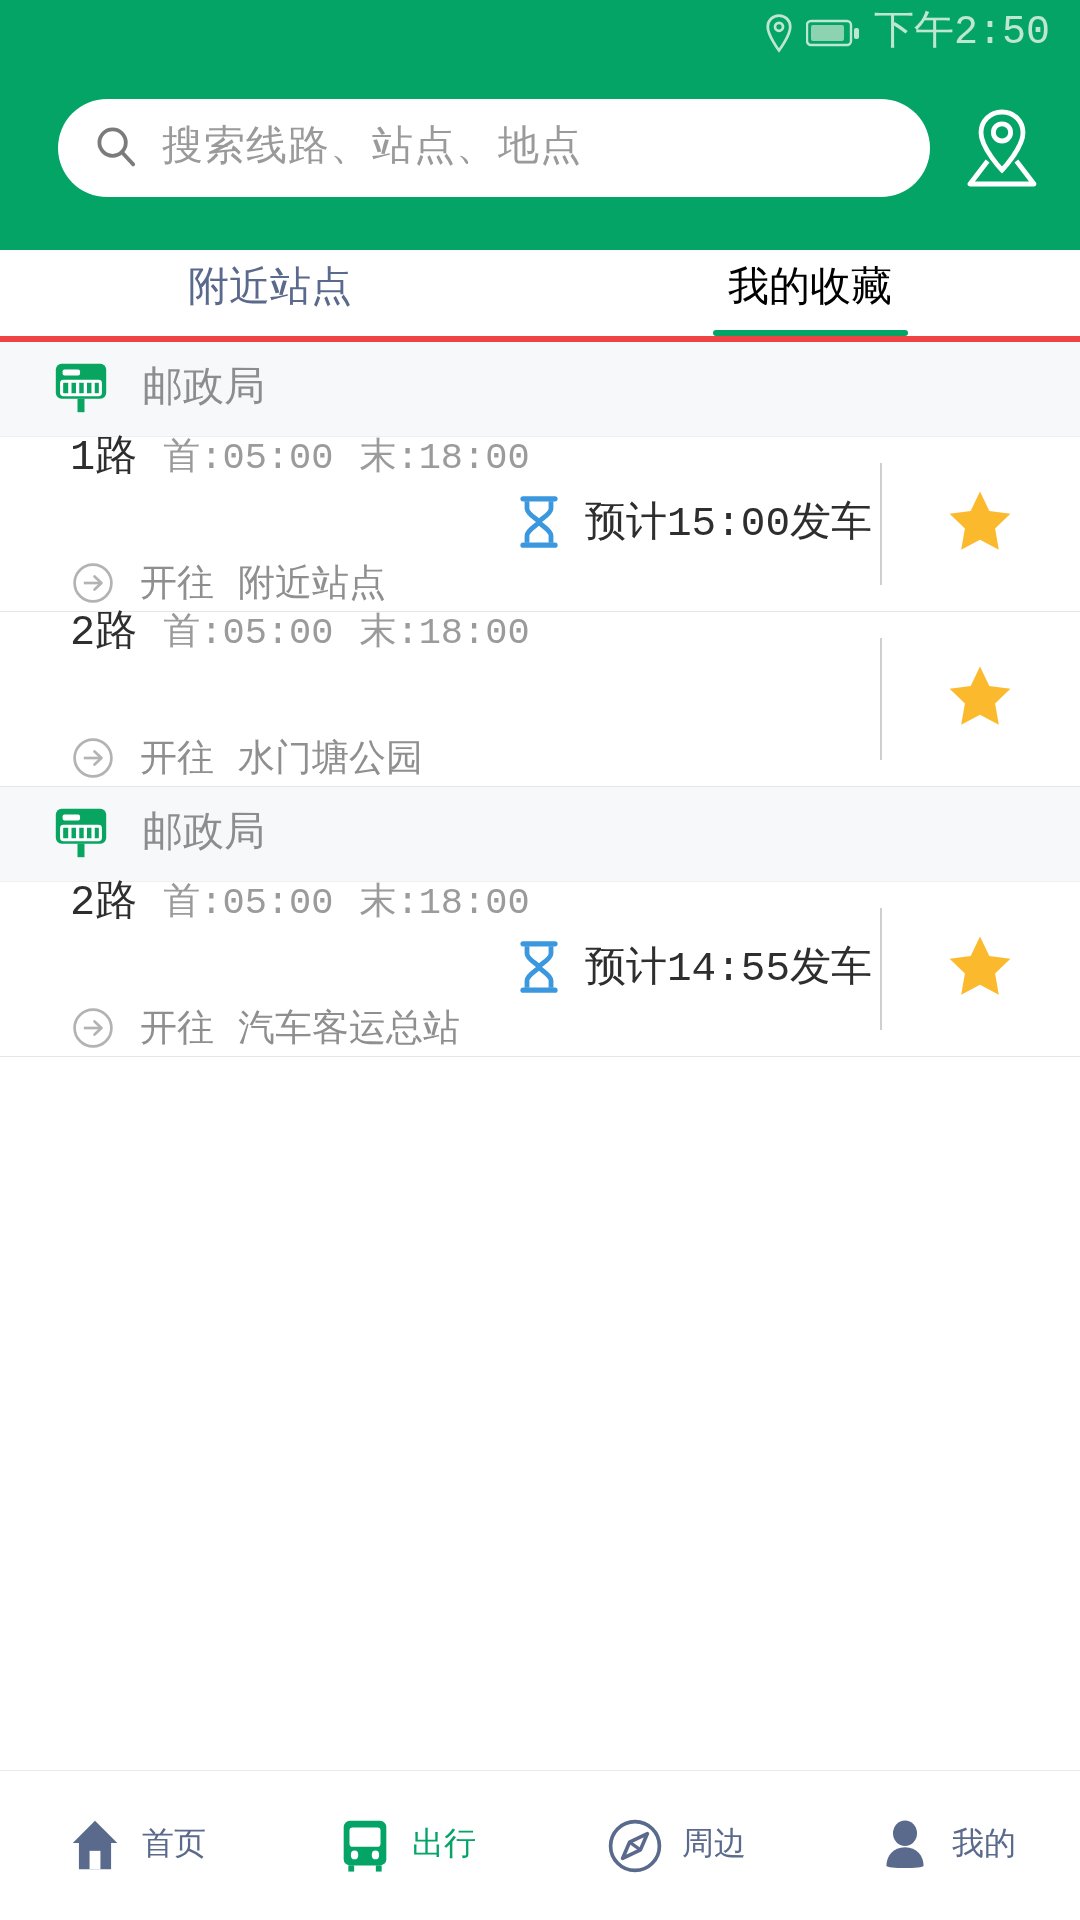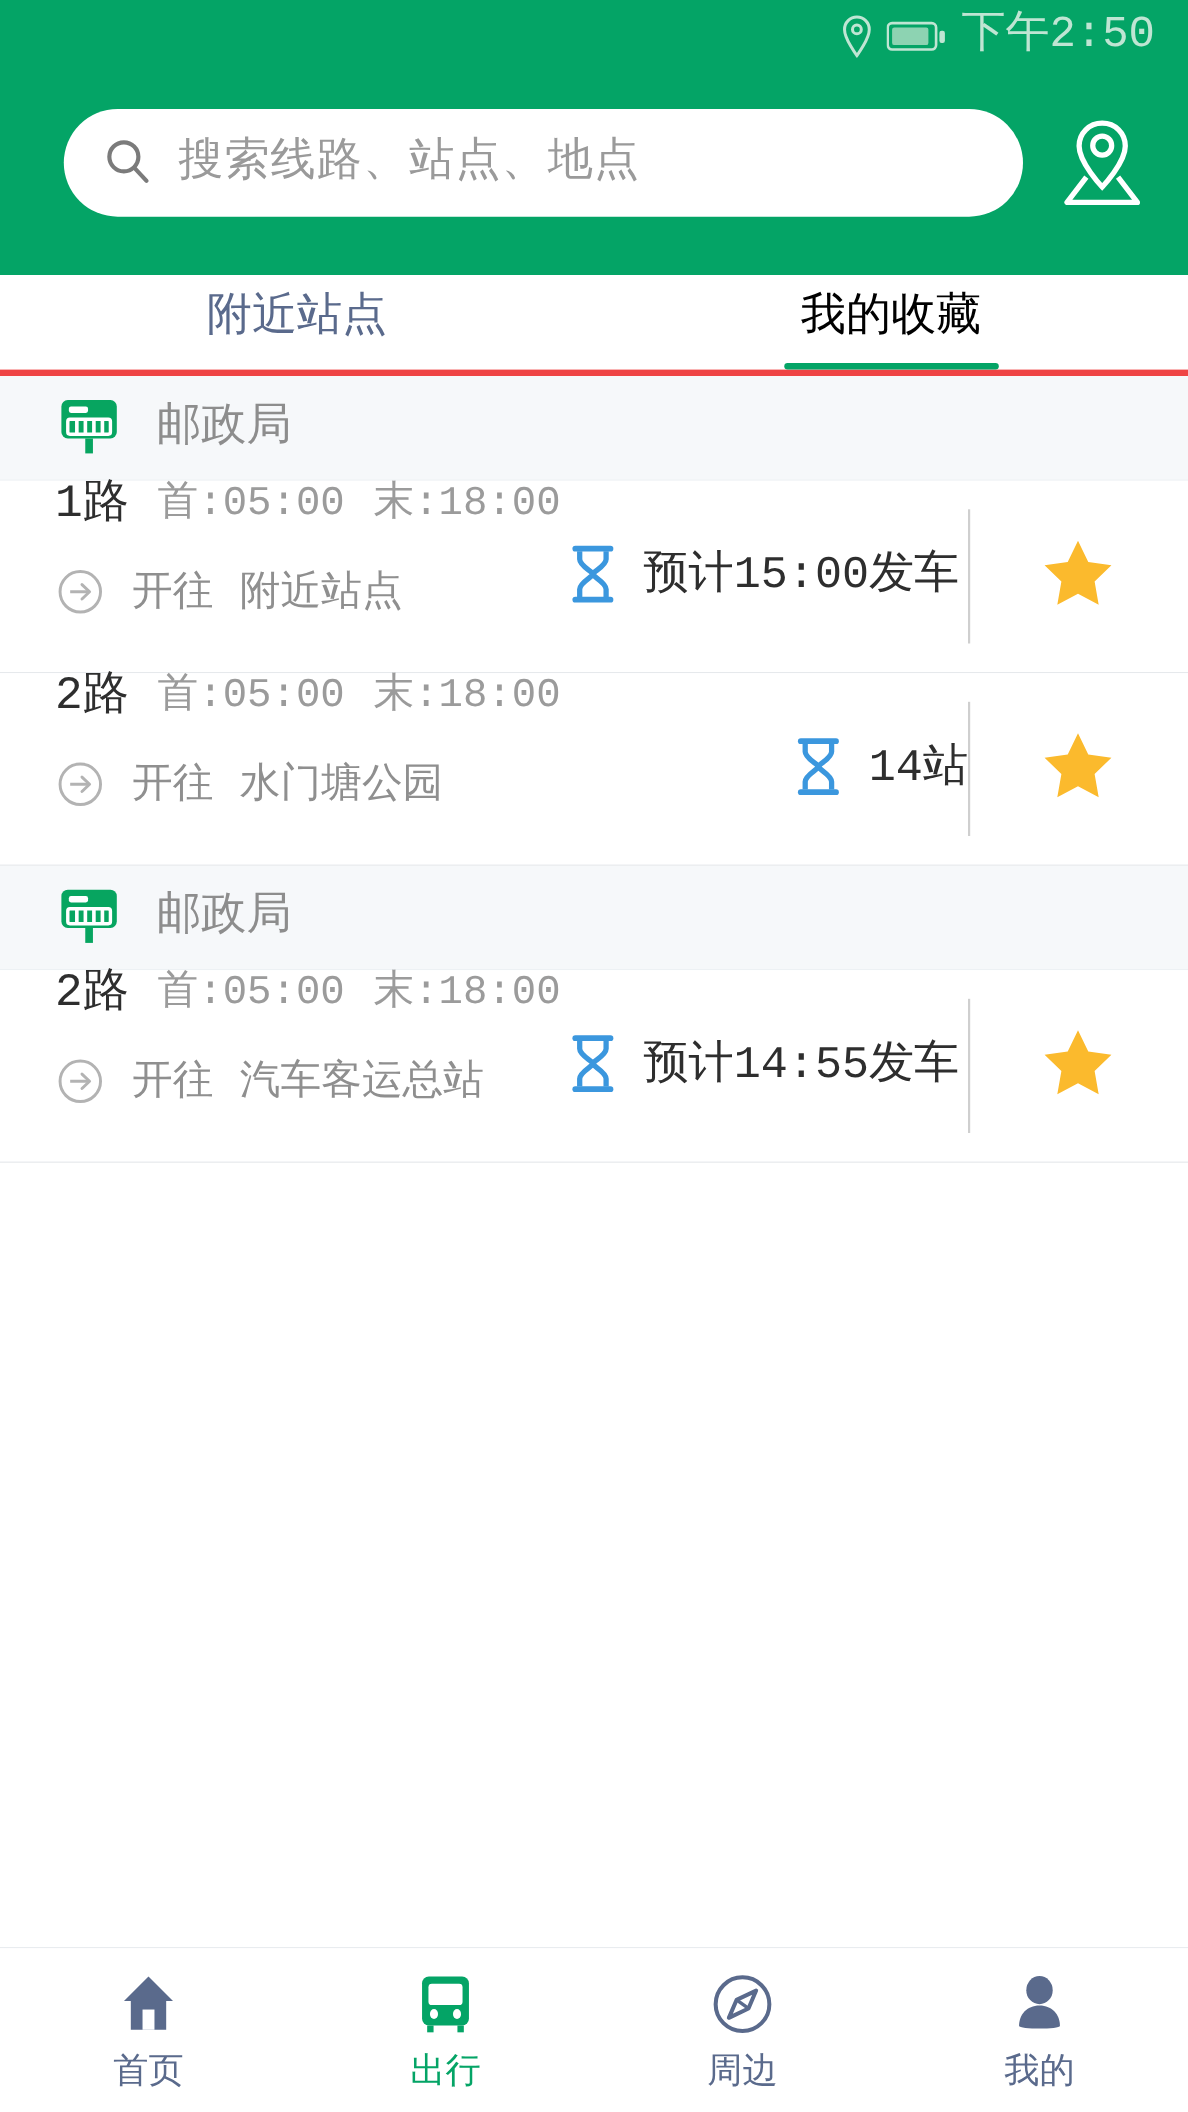--- a/index.html
+++ b/index.html
@@ -51,21 +51,21 @@
   .station-header{
     background:#f6f8fa; height:95px; display:flex; align-items:center;
     padding-left:50px; gap:30px; border-bottom:1px solid #edf0f3;
   }
   .station-name{ font-size:41px; color:#8d8d8d; line-height:1; }
 
   .route-row{
     background:#ffffff; height:175px; display:flex; align-items:stretch;
     border-bottom:1px solid #e4e7ea; position:relative;
   }
-  .route-main{ flex:1 1 auto; display:flex; flex-direction:column; justify-content:flex-start; padding-left:50px; gap:36px; }
+  .route-main{ flex:1 1 auto; display:flex; flex-direction:column; justify-content:space-between; padding-left:70px; gap:24px; }
   .route-line1{ display:flex; align-items:center; }
   .route-no{ font-size:42px; color:#2e2e2e; line-height:1; min-width:0; }
   .route-times{ font-size:37px; color:#9b9b9b; line-height:1; margin-left:26px; white-space:nowrap; }
 
   .route-line2{ display:flex; align-items:center; gap:24px; }
   .route-dest{ font-size:37px; color:#8f8f8f; line-height:1; }
 
   .eta{ position:absolute; left:515px; top:0; height:175px; display:flex; align-items:center; gap:22px; }
   .eta.compact{ left:auto; right:200px; }
   .eta-text{ font-size:41px; color:#2e2e2e; line-height:1; white-space:nowrap; }
@@ -74,21 +74,21 @@
     flex:0 0 200px; display:flex; align-items:center; justify-content:center;
     position:relative;
   }
   .fav-divider{ position:absolute; left:0; top:26px; bottom:26px; width:2px; background:#cfcfcf; }
 
   
   .bottomnav{
     flex:0 0 150px; height:150px; background:#ffffff; border-top:1px solid #e9ecef;
     display:flex; align-items:center;
   }
-  .nav-item{ flex:1 1 25%; display:flex; flex-direction:column; align-items:center; justify-content:center; gap:16px; }
+  .nav-item{ flex:1 1 25%; display:flex; flex-direction:row; align-items:center; justify-content:center; gap:16px; }
   .nav-ico{ height:62px; display:flex; align-items:flex-end; justify-content:center; }
   .nav-label{ font-size:32px; color:#5a6a8c; line-height:1; }
   .nav-item.active .nav-label{ color:#04A466; }
 </style>
 </head>
 <body>
 
 <div id="app">
 
   <div class="header">
@@ -210,31 +210,20 @@
             <svg width="46" height="46" viewBox="0 0 24 24">
               <circle cx="12" cy="12" r="9.6" fill="none" stroke="#b3b3b3" stroke-width="1.4"></circle>
               <line x1="7.2" y1="12" x2="16" y2="12" stroke="#b3b3b3" stroke-width="1.4"></line>
               <polyline points="12.8,8.6 16.4,12 12.8,15.4" fill="none" stroke="#b3b3b3" stroke-width="1.4" stroke-linecap="round" stroke-linejoin="round"></polyline>
             </svg>
           </span>
           <span class="route-dest">开往</span>
           <span class="route-dest">水门塘公园</span>
         </div>
       </div>
-      <div class="eta compact">
-        <span>
-          <svg width="48" height="56" viewBox="0 0 24 28">
-            <line x1="4" y1="2.4" x2="20" y2="2.4" stroke="#3B97DE" stroke-width="2.6" stroke-linecap="round"></line>
-            <line x1="4" y1="25.6" x2="20" y2="25.6" stroke="#3B97DE" stroke-width="2.6" stroke-linecap="round"></line>
-            <path d="M6 3.6v3.6c0 3 6 5.7 6 6.8 0 1.1-6 3.8-6 6.8v3.6" fill="none" stroke="#3B97DE" stroke-width="2.4"></path>
-            <path d="M18 3.6v3.6c0 3-6 5.7-6 6.8 0 1.1 6 3.8 6 6.8v3.6" fill="none" stroke="#3B97DE" stroke-width="2.4"></path>
-          </svg>
-        </span>
-        <span class="eta-text">14站</span>
-      </div>
       <div class="fav-cell">
         <span class="fav-divider"></span>
         <span>
           <svg width="76" height="76" viewBox="0 0 24 24">
             <path d="M12 2.4l2.95 6.1 6.65.92-4.83 4.66 1.17 6.7L12 17.62l-5.94 3.16 1.17-6.7L2.4 9.42l6.65-.92z" fill="#FBBA2D"></path>
           </svg>
         </span>
       </div>
     </div>
 

